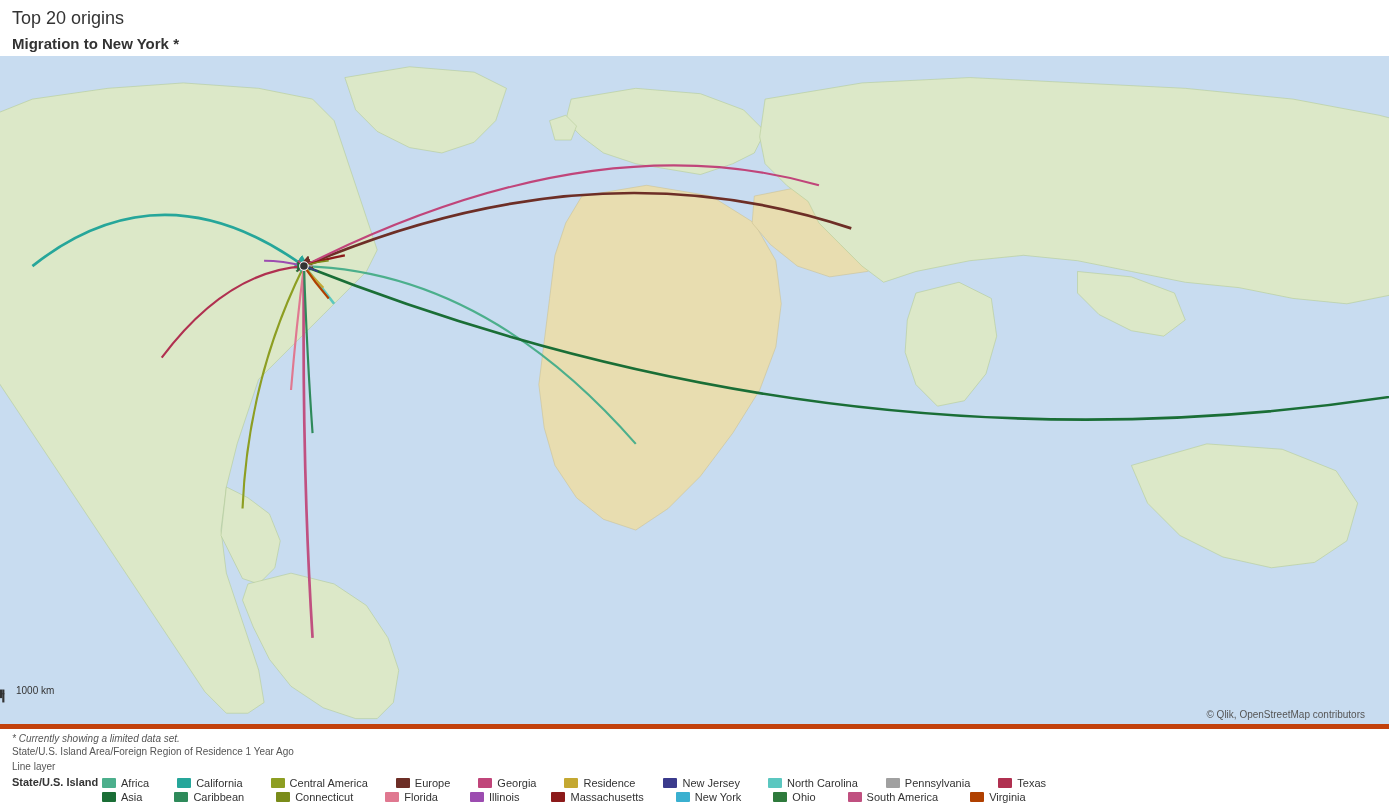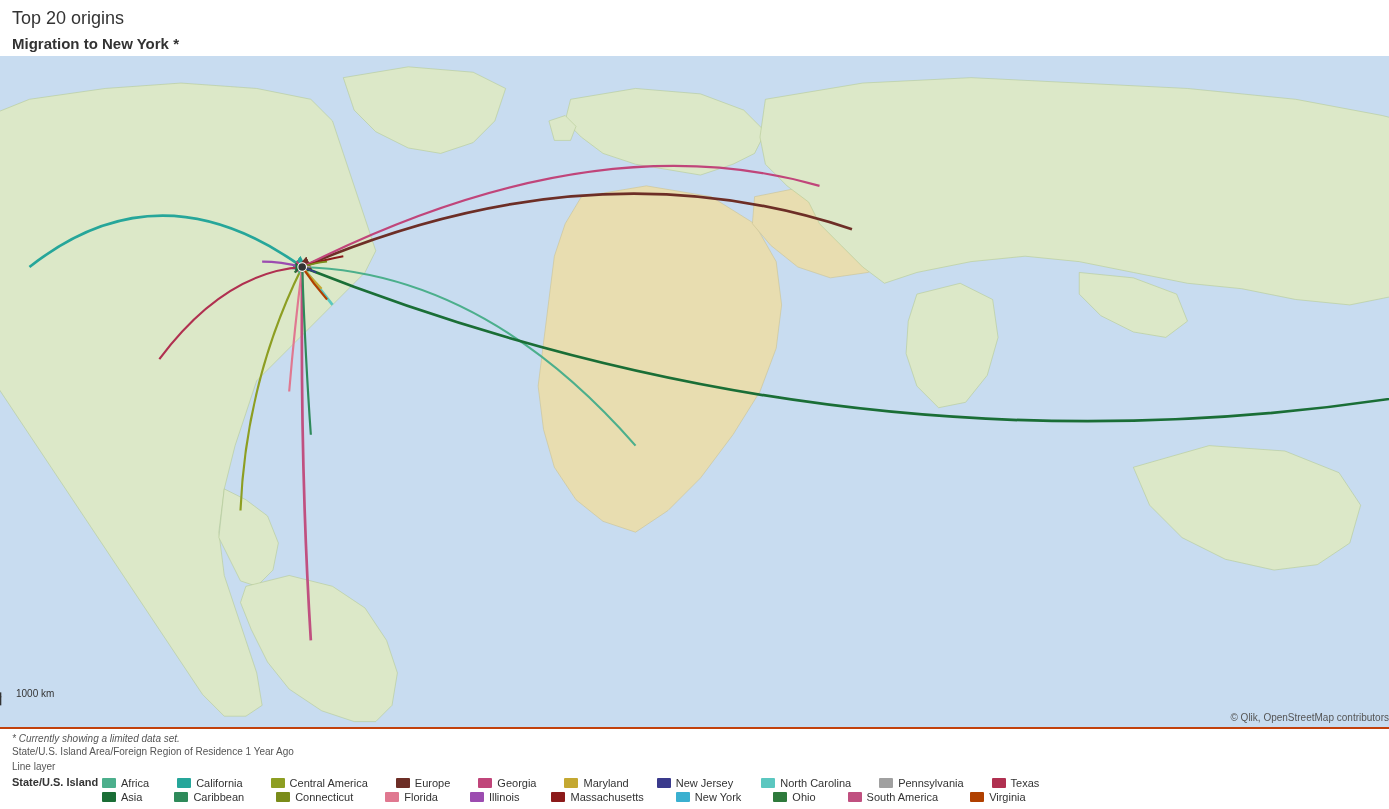--- a/index.html
+++ b/index.html
@@ -44,29 +44,29 @@
     }
     .scale-label {
       font-size: 10px;
       color: #333;
       margin-left: 4px;
     }
 
     .attribution {
       position: absolute;
       bottom: 4px;
-      right: 0;
+      right: 24px;
       font-size: 10px;
       color: #555;
     }
 
     .footer {
       background: #fff;
       padding: 4px 12px 6px 12px;
-      border-top: 2px solid #c2410c;
+      border-top: 5px solid #c2410c;
     }
 
     .footer-note {
       font-size: 10px;
       color: #555;
       font-style: italic;
       margin-bottom: 2px;
     }
     .footer-desc {
       font-size: 10px;
@@ -261,21 +261,21 @@
           <div class="legend-item">
             <div class="legend-swatch" style="background: rgb(109, 46, 38);"></div>
             <span>Europe</span>
           </div>
           <div class="legend-item">
             <div class="legend-swatch" style="background: rgb(192, 69, 122);"></div>
             <span>Georgia</span>
           </div>
           <div class="legend-item">
             <div class="legend-swatch" style="background: rgb(196, 168, 50);"></div>
-            <span>Maryland</span>
+            <span>Residence</span>
           </div>
           <div class="legend-item">
             <div class="legend-swatch" style="background: rgb(58, 58, 140);"></div>
             <span>New Jersey</span>
           </div>
           <div class="legend-item">
             <div class="legend-swatch" style="background: rgb(91, 199, 192);"></div>
             <span>North Carolina</span>
           </div>
           <div class="legend-item">

